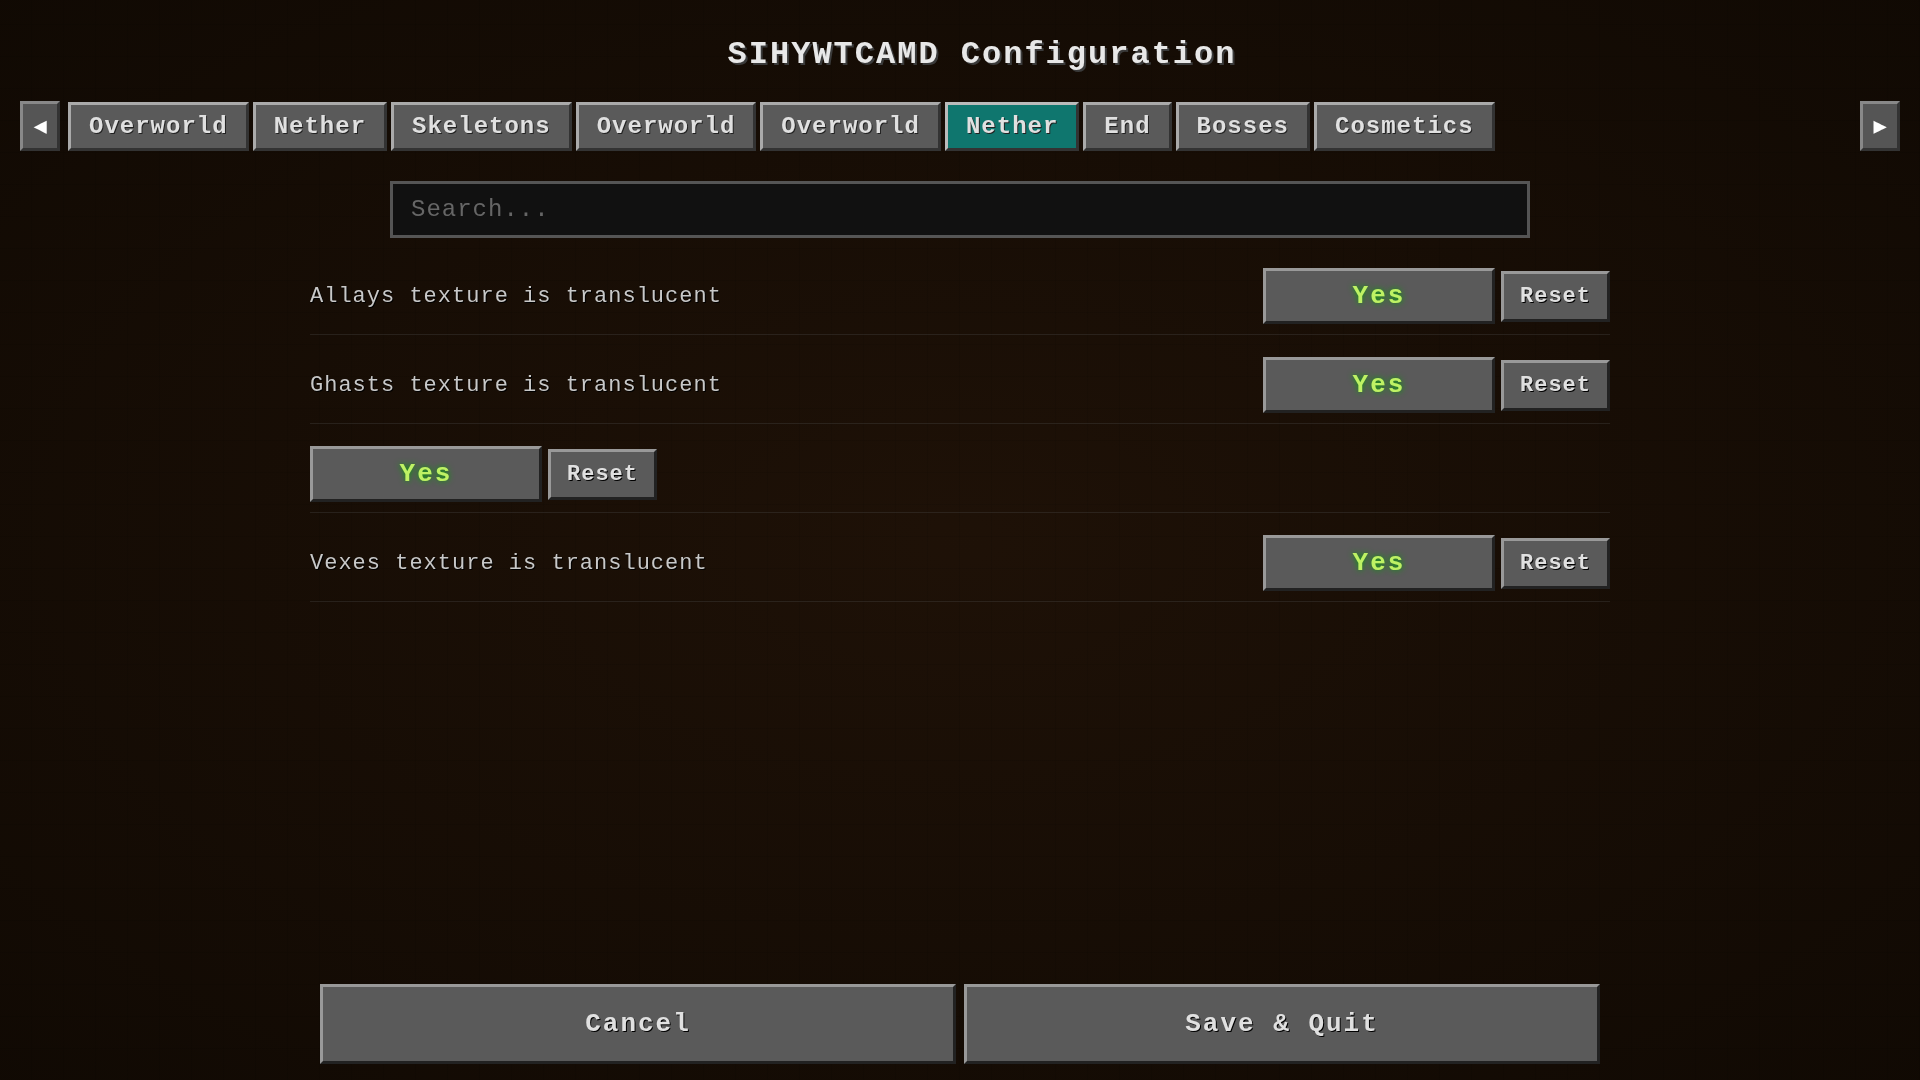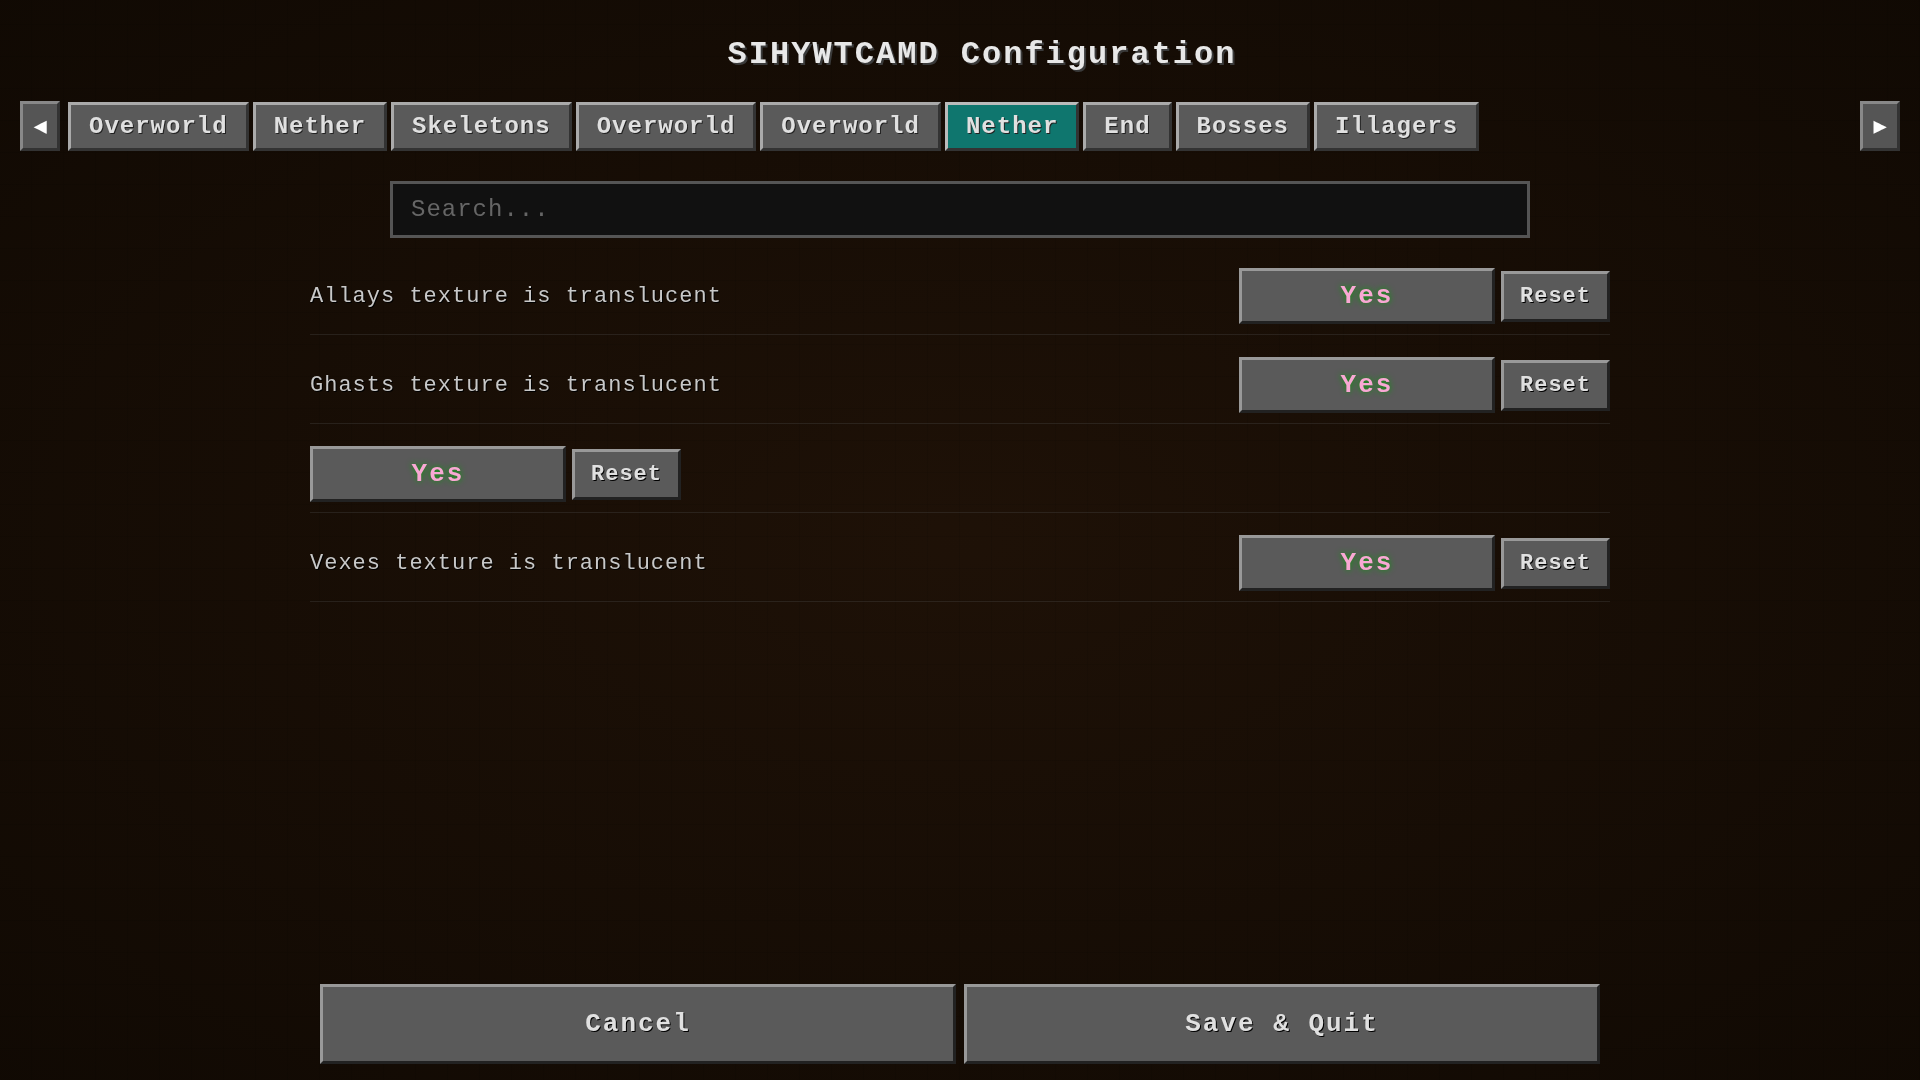--- a/index.html
+++ b/index.html
@@ -180,25 +180,25 @@
       gap: 6px;
     }
 
     .yes-button {
       background: #5a5a5a;
       border: 3px solid;
       border-top-color: #999;
       border-left-color: #999;
       border-right-color: #222;
       border-bottom-color: #222;
-      color: #f9a8d4;
+      color: #bef264;
       font-family: 'Courier New', monospace;
       font-size: 26px;
       font-weight: bold;
-      width: 256px;
+      width: 232px;
       padding: 10px 0;
       text-align: center;
       cursor: pointer;
       letter-spacing: 2px;
       text-shadow: 0 0 6px #00a000;
     }
 
     .reset-button {
       background: #5a5a5a;
       border: 3px solid;
@@ -257,21 +257,21 @@
 
     <div class="tabs-container">
       <div class="tab">Overworld</div>
       <div class="tab">Nether</div>
       <div class="tab">Skeletons</div>
       <div class="tab">Overworld</div>
       <div class="tab">Overworld</div>
       <div class="tab active">Nether</div>
       <div class="tab">End</div>
       <div class="tab">Bosses</div>
-      <div class="tab">Illagers</div>
+      <div class="tab">Cosmetics</div>
     </div>
 
     <div class="nav-arrow">▶</div>
   </nav>
 
   <div class="search-container">
     <input class="search-input" type="text" placeholder="Search..." style="">
   </div>
 
   <div class="settings-list">

